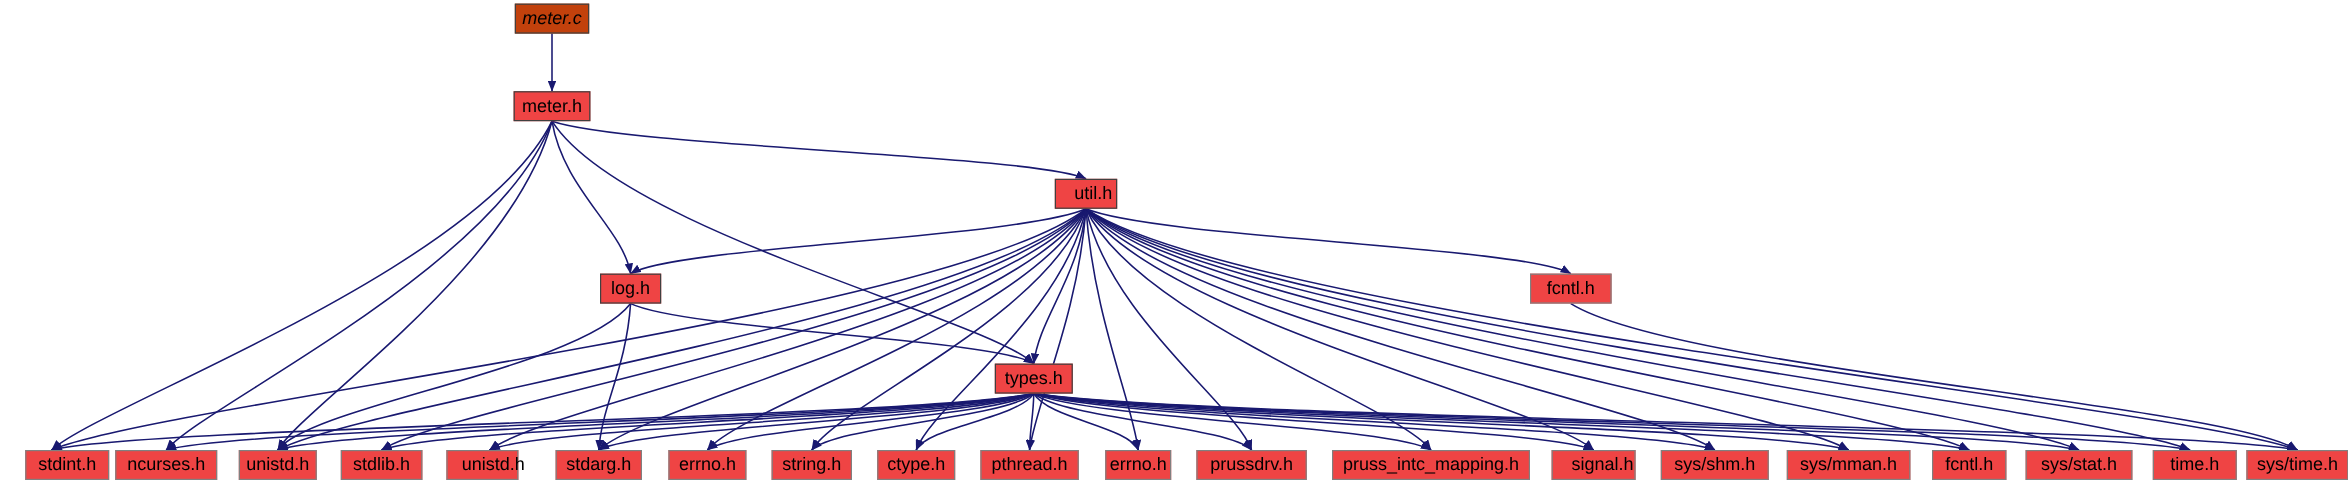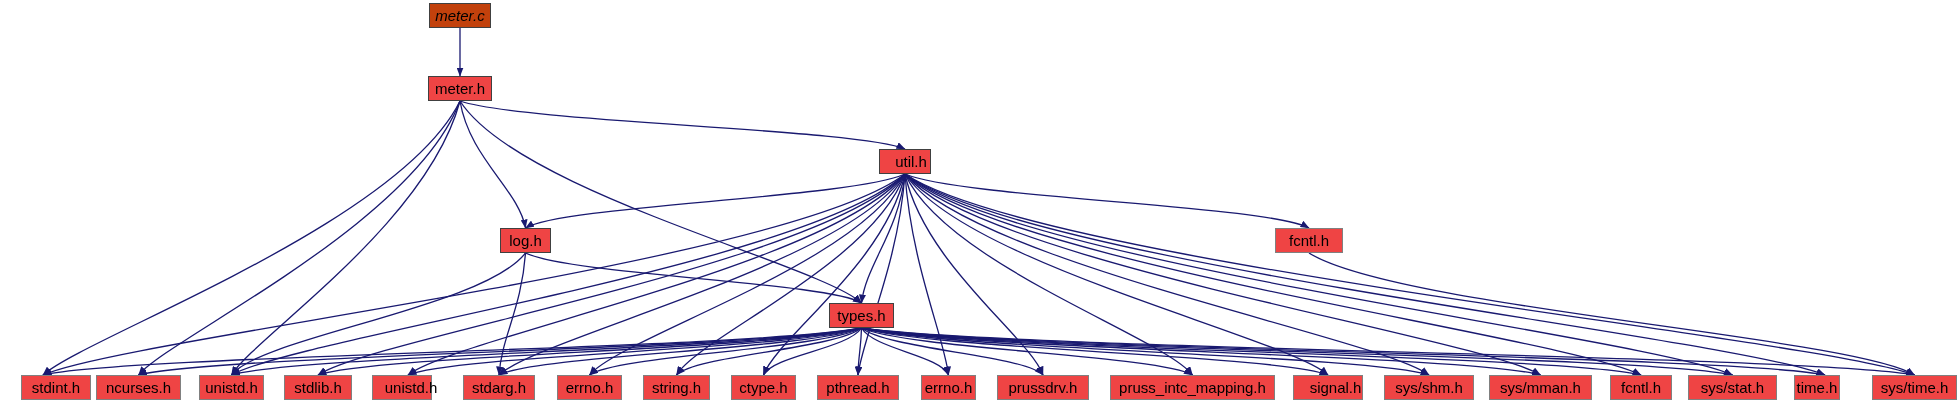--- a/index.html
+++ b/index.html
@@ -132,16 +132,16 @@
       <div class="node" style="left: 731px; top: 375px; width: 65px;">ctype.h</div>
       <div class="node" style="left: 817px; top: 375px; width: 82px;">pthread.h</div>
       <div class="node" style="left: 921px; top: 375px; width: 55px;">errno.h</div>
       <div class="node" style="left: 997px; top: 375px; width: 92px;">prussdrv.h</div>
       <div class="node" style="left: 1110px; top: 375px; width: 165px;">pruss_intc_mapping.h</div>
       <div class="node" style="left: 1293px; top: 375px; width: 70px; padding-left: 15px;">signal.h</div>
       <div class="node" style="left: 1384px; top: 375px; width: 90px;">sys/shm.h</div>
       <div class="node" style="left: 1489px; top: 375px; width: 103px;">sys/mman.h</div>
       <div class="node" style="left: 1610px; top: 375px; width: 62px;">fcntl.h</div>
       <div class="node" style="left: 1688px; top: 375px; width: 89px;">sys/stat.h</div>
-      <div class="node" style="left: 1794px; top: 375px; width: 46px;">time.h</div>
+      <div class="node" style="left: 1794px; top: 375px; width: 70px;">time.h</div>
       <div class="node" style="left: 1872px; top: 375px; width: 85px;">sys/time.h</div>
     </div>
 </div>
 
 </body></html>

